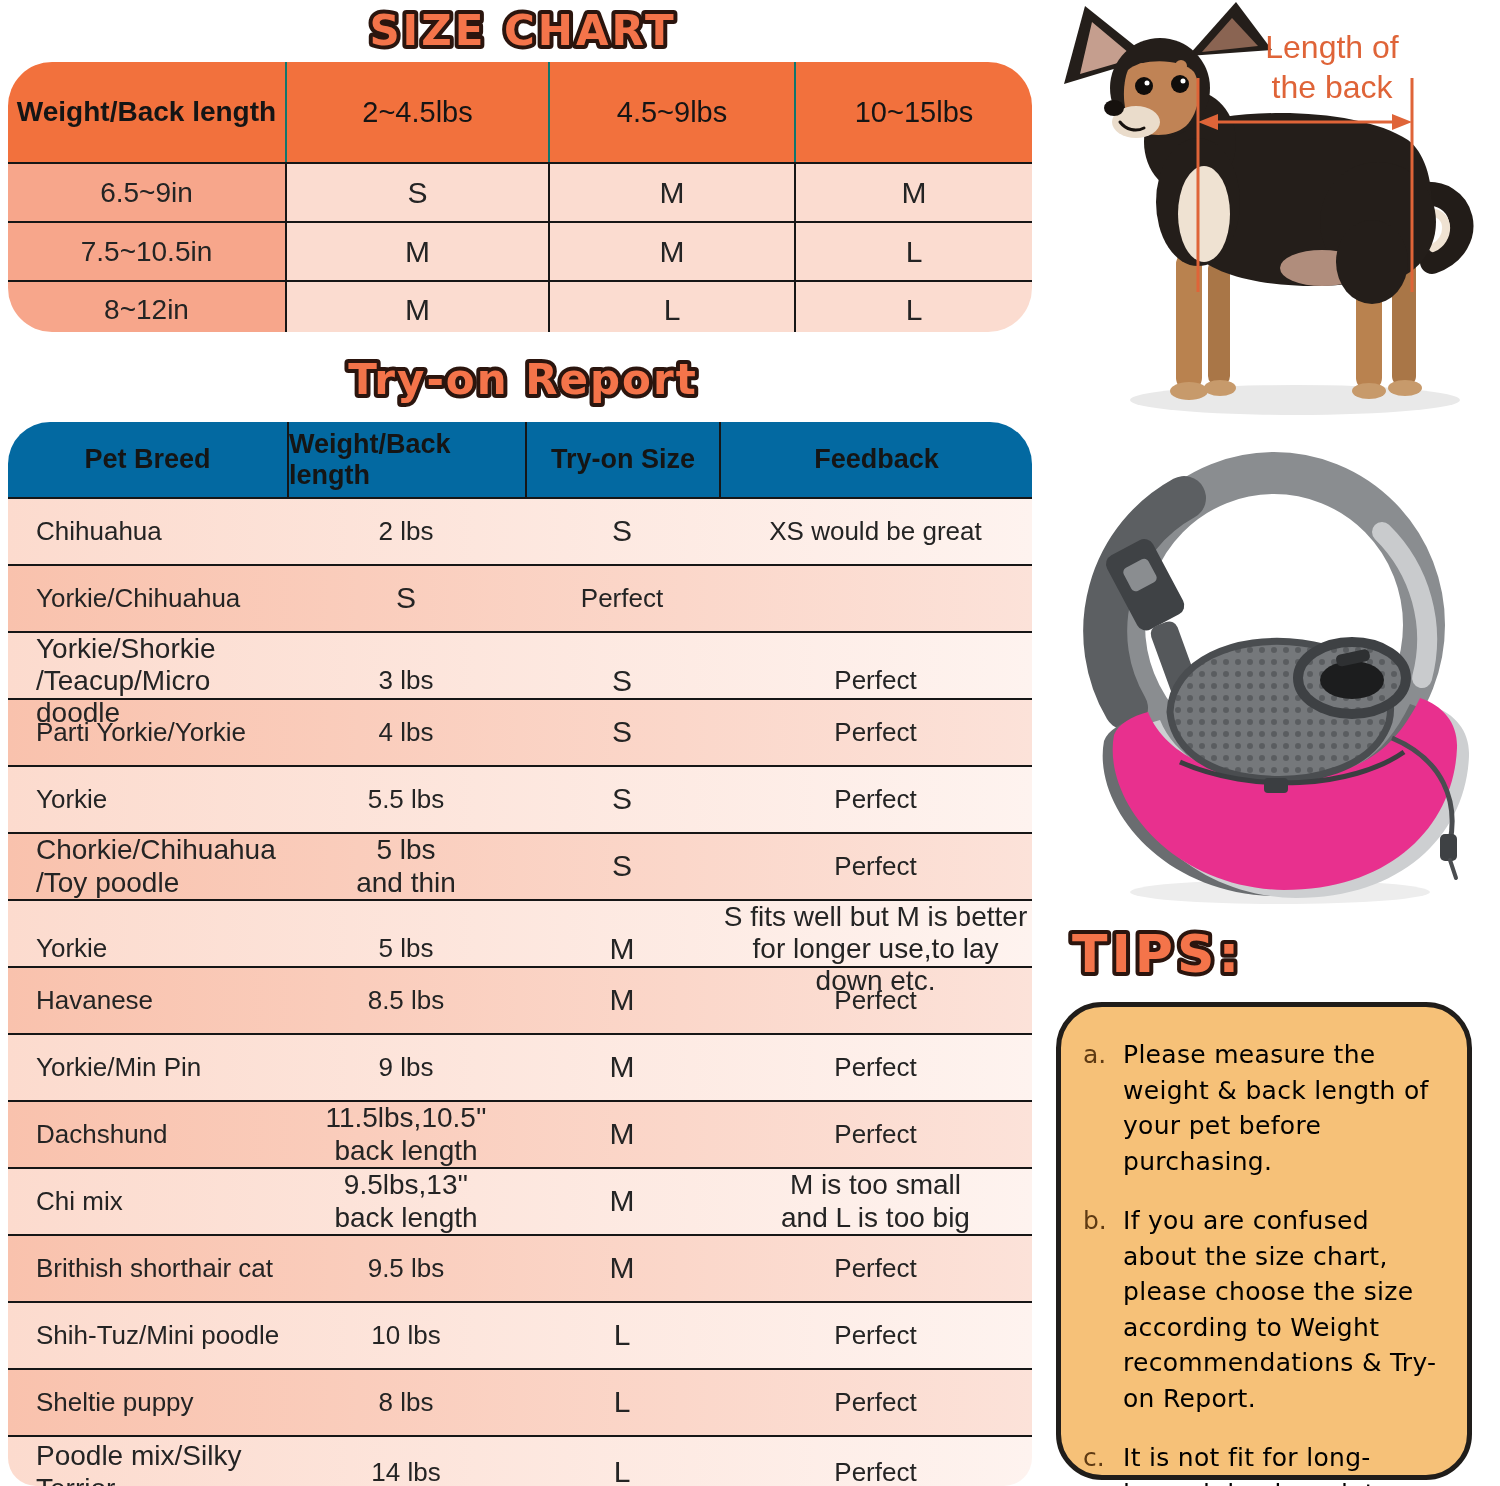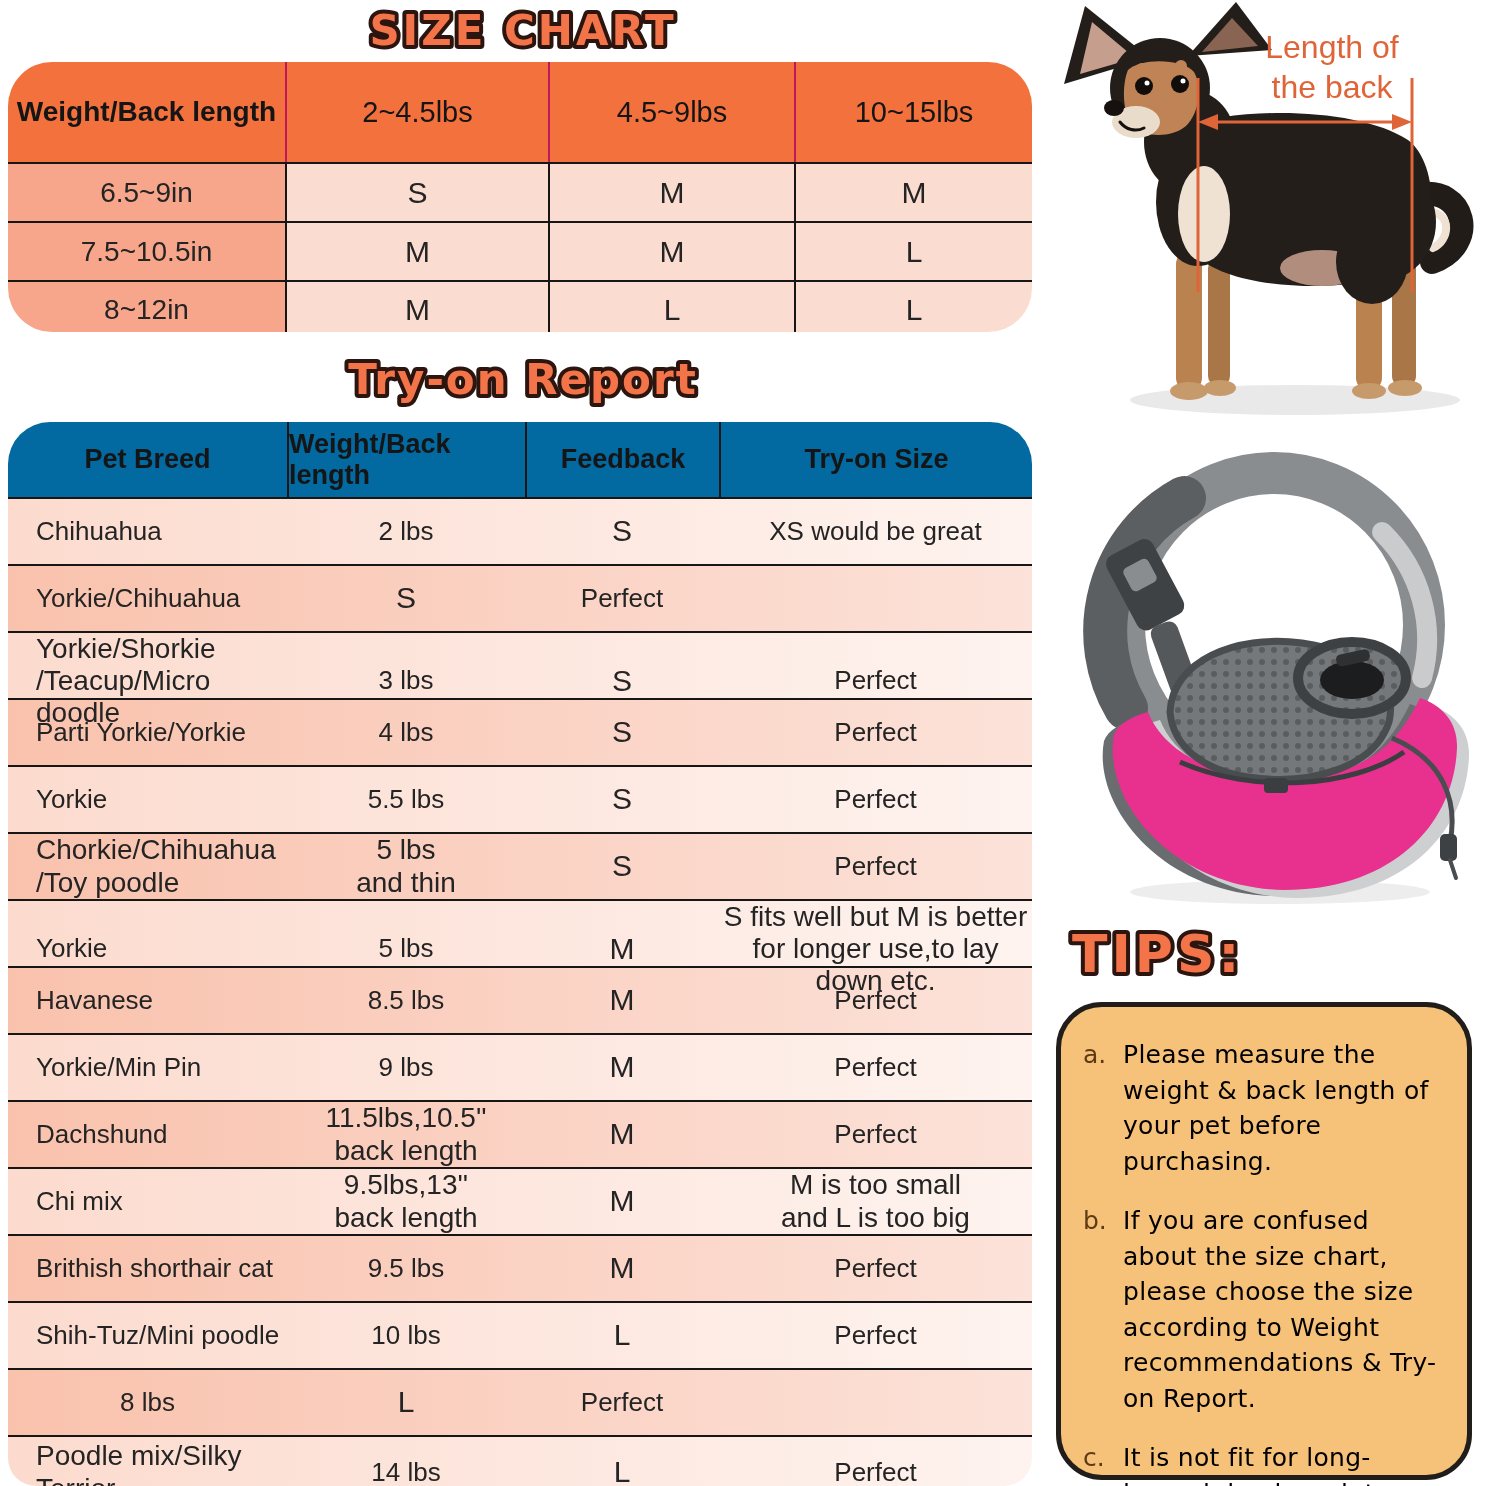--- a/index.html
+++ b/index.html
@@ -23,21 +23,21 @@
     position:absolute;left:8px;top:62px;width:1024px;height:270px;
     border-radius:44px;overflow:hidden;
   }
   .sc-header,.sc-row{display:grid;grid-template-columns:277px 263px 246px 238px;}
   .sc-header{height:100px;background:#F2713D;}
   .sc-header .hcell{
     display:flex;align-items:center;justify-content:center;
     font-size:29px;color:#151515;
   }
   .sc-header .hcell:first-child{font-weight:bold;font-size:28px;}
-  .sc-header .hcell + .hcell{border-left:2px solid #be185d;}
+  .sc-header .hcell + .hcell{border-left:2px solid #0f766e;}
   .sc-row{height:57px;border-top:2px solid #161616;}
   .sc-row:last-child{height:56px;}
   .sc-cell{
     display:flex;align-items:center;justify-content:center;
     font-size:28px;color:#242424;
   }
   .sc-cell + .sc-cell{border-left:2px solid #161616;}
   .sc-cell.label{background:#F7A68B;}
   .sc-cell.val{background:#FBDCD0;font-size:30px;}
   
@@ -132,22 +132,22 @@
   <div class="title-wrap" style="top:348px;">
     <svg width="1030" height="62">
       <text x="515" y="46" text-anchor="middle" class="bubble-text" font-size="42" letter-spacing="2">Try-on Report</text>
     </svg>
   </div>
 
   <div class="t-wrap">
     <div class="t-header">
       <div class="hcell">Pet Breed</div>
       <div class="hcell">Weight/Back length</div>
+      <div class="hcell">Try-on Size</div>
       <div class="hcell">Feedback</div>
-      <div class="hcell">Try-on Size</div>
     </div>
     <div>
   <div class="trow shade-light">
     <div class="t-cell breed">Chihuahua</div>
     <div class="t-cell">2 lbs</div>
     <div class="t-cell size">S</div>
     <div class="t-cell">XS would be great</div>
   </div>
 
   <div class="trow shade-dark">
@@ -234,20 +234,21 @@
   </div>
 
   <div class="trow shade-light">
     <div class="t-cell breed">Shih-Tuz/Mini poodle</div>
     <div class="t-cell">10 lbs</div>
     <div class="t-cell size">L</div>
     <div class="t-cell">Perfect</div>
   </div>
 
   <div class="trow shade-dark">
+    <div class="t-cell breed">Sheltie puppy</div>
     <div class="t-cell">8 lbs</div>
     <div class="t-cell size">L</div>
     <div class="t-cell">Perfect</div>
   </div>
 
   <div class="trow shade-light">
     <div class="t-cell breed multiline">Poodle mix/Silky
  Terrior</div>
     <div class="t-cell">14 lbs</div>
     <div class="t-cell size">L</div>

